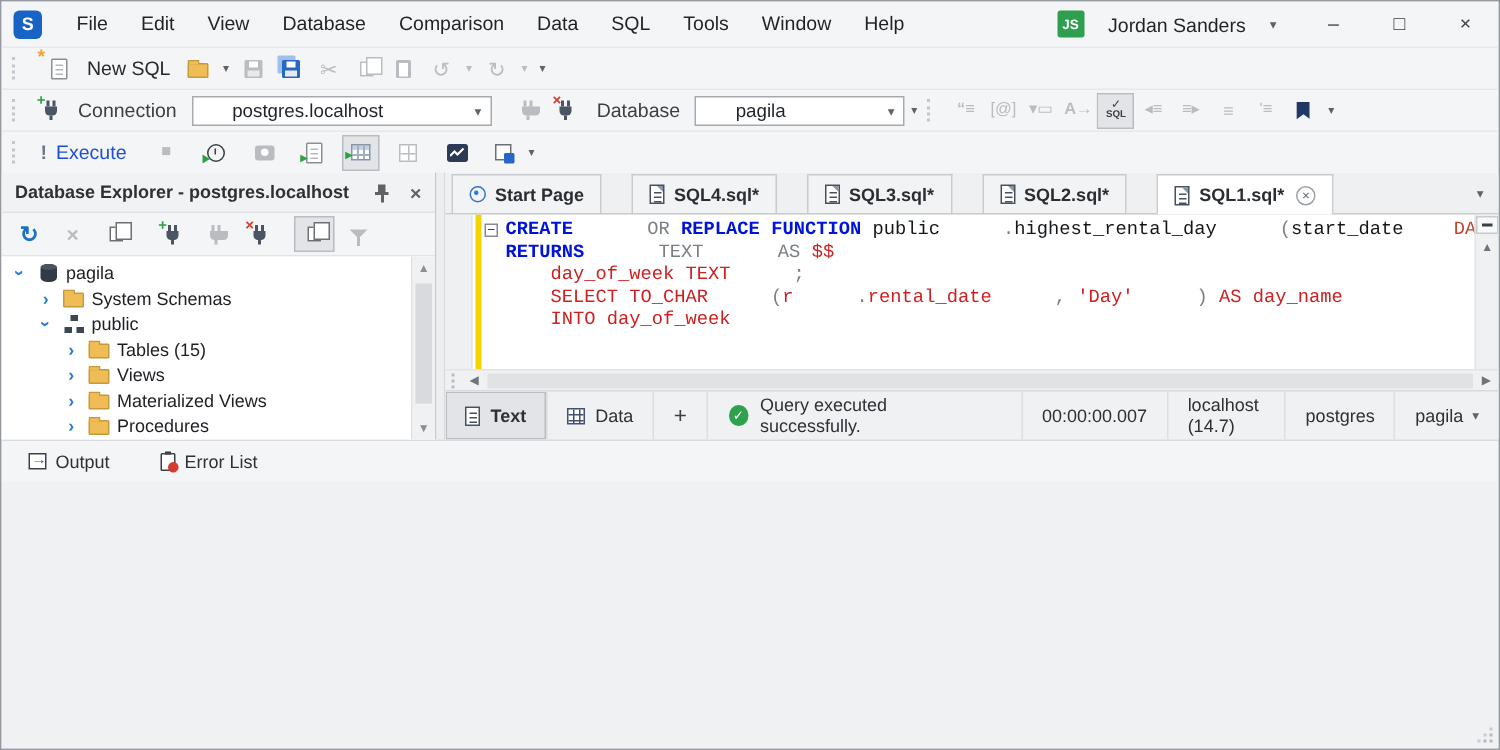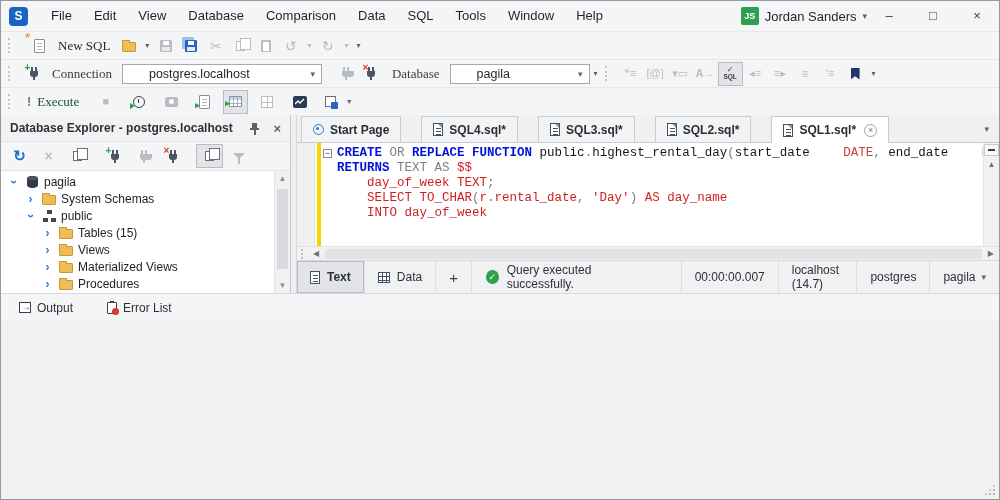--- a/index.html
+++ b/index.html
@@ -6,37 +6,37 @@
   *{box-sizing:border-box;}
   .window{width:1000px;height:500px;border:1px solid #959aa1;display:flex;flex-direction:column;
     background:#f2f3f5;font-family:"Liberation Sans",sans-serif;position:relative;overflow:hidden;}
   
   .titlebar{height:30px;display:flex;align-items:center;background:#f4f5f6;padding-left:8px;flex:0 0 auto;}
   .logo{width:19px;height:19px;border-radius:4px;background:#1763c6;color:#fff;font-weight:bold;font-size:12px;
     display:flex;align-items:center;justify-content:center;}
   .menubar{display:flex;margin-left:12px;}
   .mi{padding:0 11px;font-size:13px;color:#1f2328;line-height:30px;cursor:default;}
   .titlebar-right{margin-left:auto;display:flex;align-items:center;}
-  .user{display:flex;align-items:center;gap:6px;font-size:13px;color:#1f2328;}
+  .user{display:flex;align-items:center;gap:16px;font-size:13px;color:#1f2328;margin-right:16px;}
   .avatar{width:18px;height:18px;background:#2e9e4f;color:#fff;font-size:9px;font-weight:bold;
     display:flex;align-items:center;justify-content:center;border-radius:2px;}
   .caret{font-size:9px;color:#5f6368;}
   .winbtn{width:44px;text-align:center;font-size:13px;color:#3c4043;line-height:30px;}
   
   .tbrow{height:28px;display:flex;align-items:center;background:#f4f5f6;border-top:1px solid #e7e8ea;
     padding-left:4px;flex:0 0 auto;}
   .grip{width:6px;height:15px;border-left:2px dotted #c3c6ca;margin:0 7px 0 3px;}
   .tbtn{display:flex;align-items:center;gap:6px;padding:0 6px;height:24px;font-size:13px;color:#24292e;}
   .tbi{width:25px;height:24px;display:flex;align-items:center;justify-content:center;position:relative;flex:0 0 auto;}
   .tbi.active,.xbi.active{background:#e2e4e7;box-shadow:inset 0 0 0 1px #b9bdc3;}
   .caret-sm{font-size:8px;color:#5f6368;padding:0 4px;}
   .dis{color:#b9bdc2;}
   .glyph{font-size:14px;line-height:1;}
-  .lbl{font-size:13px;color:#24292e;font-family:Liberation Serif, serif;}
-  .lbl.dim{color:#14532d;}
+  .lbl{font-size:13px;color:#24292e;}
+  .lbl.dim{color:#1d4ed8;}
   
   .i-doc{width:11px;height:14px;background:#fff;border:1px solid #8a8f96;border-radius:1px;position:relative;}
   .i-doc::before{content:"";position:absolute;top:3px;left:2px;right:2px;height:1px;background:#b4b8bd;
     box-shadow:0 3px 0 #b4b8bd,0 6px 0 #b4b8bd;}
   .star{position:absolute;top:-4px;left:-2px;color:#e8a33d;font-size:13px;font-weight:bold;}
   .i-folder{width:14px;height:10px;background:#f0bc55;border:1px solid #c59a3a;border-radius:1px;position:relative;margin-top:3px;}
   .i-folder::before{content:"";position:absolute;top:-3px;left:-1px;width:6px;height:2px;background:#f0bc55;
     border:1px solid #c59a3a;border-bottom:none;border-radius:1px 1px 0 0;}
   .i-floppy{width:12px;height:12px;background:#b9bdc2;border-radius:1px;position:relative;}
   .i-floppy::before{content:"";position:absolute;top:1px;left:3px;width:6px;height:4px;background:#fff;}
@@ -133,21 +133,21 @@
   .strip-caret{position:absolute;right:10px;bottom:8px;font-size:9px;color:#5f6368;}
   .code-area{flex:1;position:relative;overflow:hidden;}
   .margin-strip{position:absolute;left:0;top:0;bottom:0;width:18px;background:#eef0f2;border-right:1px solid #e3e4e6;}
   .yellow-strip{position:absolute;left:20px;top:0;bottom:0;width:4px;background:#f5d400;}
   .code-lines{position:absolute;left:25px;top:3px;right:17px;font-family:"Liberation Mono",monospace;
     font-size:12.5px;line-height:15px;}
   .code-line{white-space:pre;height:15px;padding-left:15px;position:relative;}
   .fold{position:absolute;left:1px;top:3px;width:9px;height:9px;border:1px solid #848b93;background:#fff;
     font-size:9px;line-height:7px;text-align:center;color:#3c4043;font-family:"Liberation Sans",sans-serif;}
   .kw{color:#0013d8;font-weight:bold;}
-  .gr{color:#7a7f85;}
+  .gr{color:#7a7f85;margin-left:42px;}
   .red{color:#cf2020;}
   .ty{color:#c2452f;margin-left:26px;}
   .pl{color:#14171a;}
   .vscroll{position:absolute;top:0;right:0;bottom:0;width:16px;background:#f0f1f3;border-left:1px solid #e1e3e5;
     display:flex;flex-direction:column;align-items:center;}
   .vs-split{width:15px;height:12px;background:#f8f9fa;border:1px solid #c9cbce;display:flex;flex-direction:column;
     align-items:center;justify-content:center;gap:1px;margin-top:1px;}
   .vs-split i{width:7px;height:2px;background:#3c4043;}
   .vs-arrow{margin-top:4px;font-size:8px;color:#6f747a;}
   .hscroll{height:14px;background:#f0f1f3;border-top:1px solid #e1e3e5;display:flex;align-items:center;

